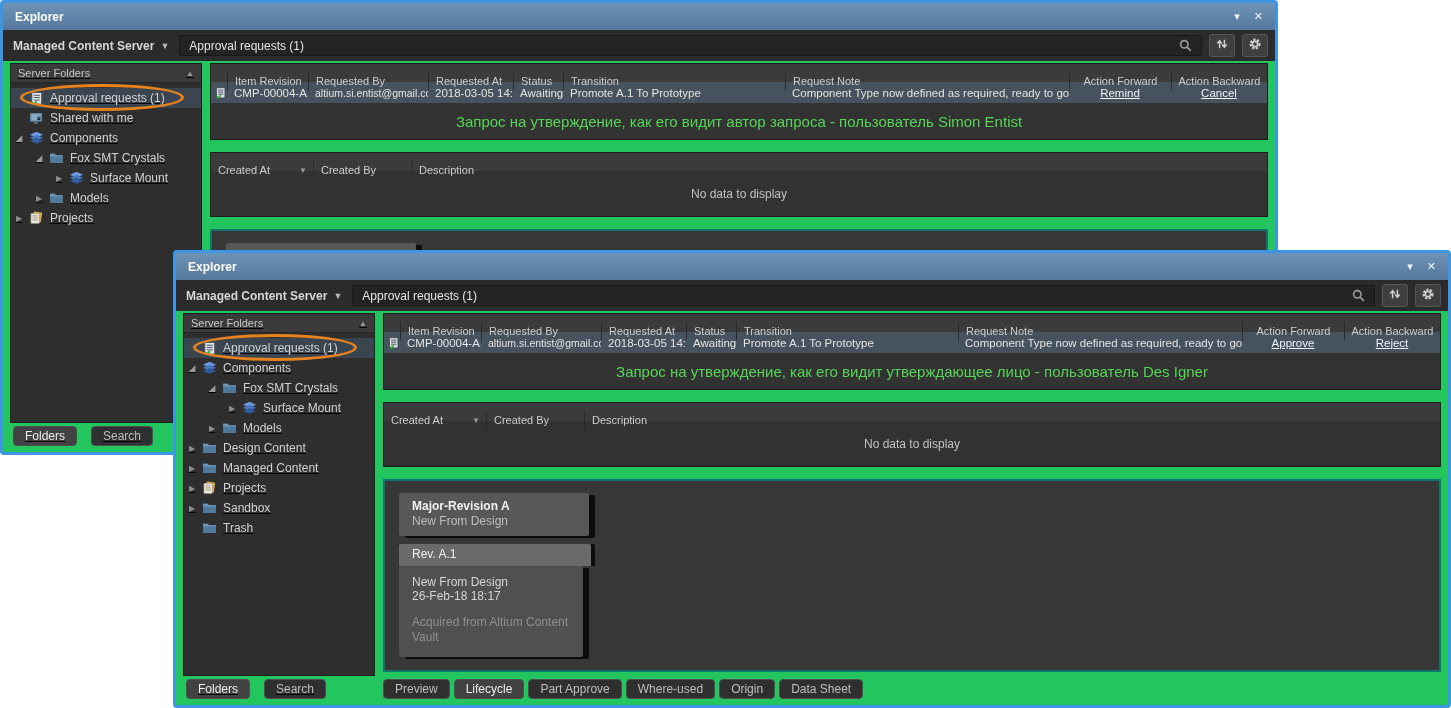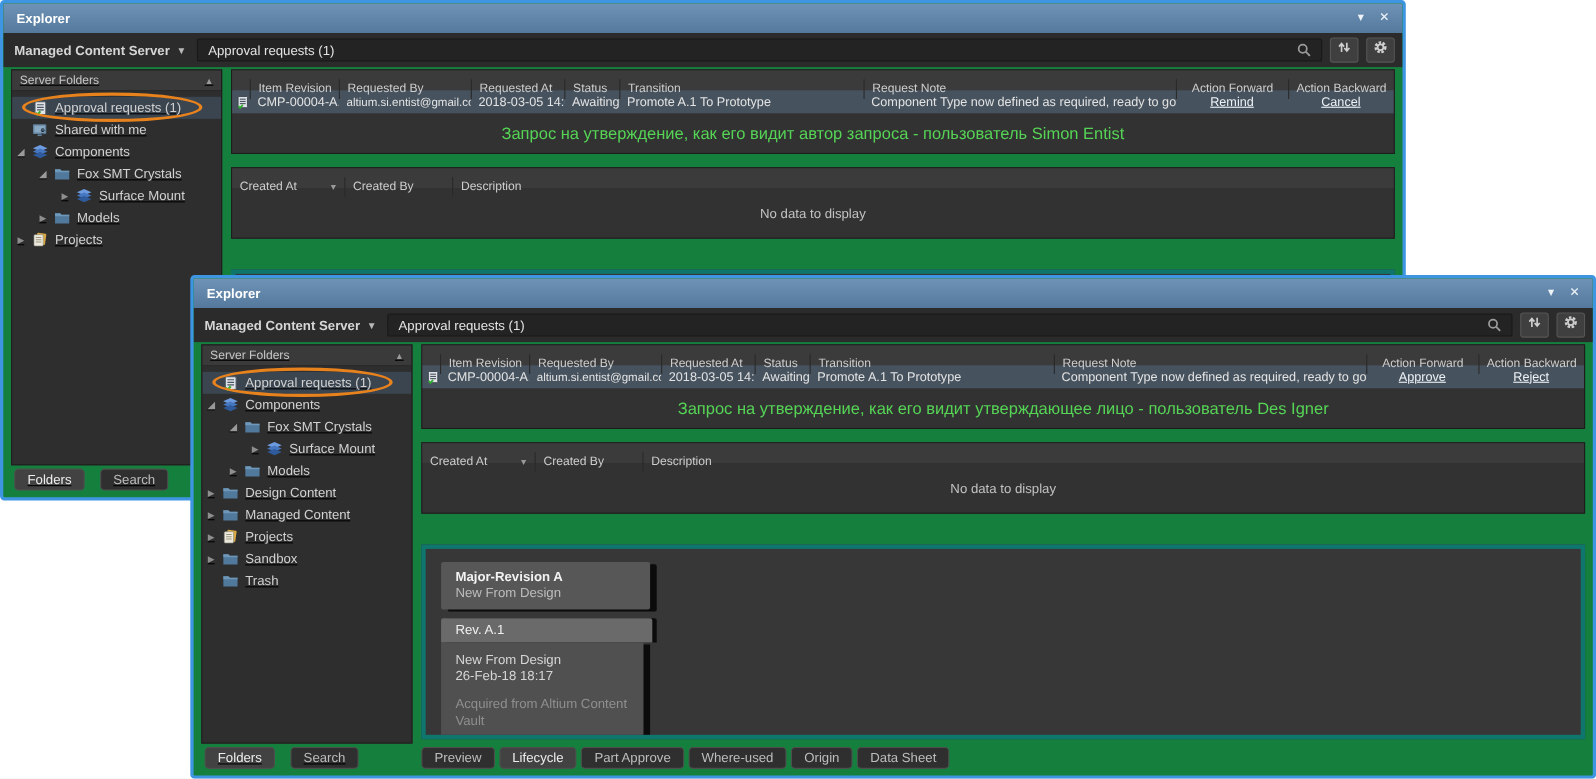--- a/index.html
+++ b/index.html
@@ -1,20 +1,20 @@
 <!DOCTYPE html>
 <html><head>
 <meta charset="utf-8">
 <style>
   * { box-sizing: border-box; margin: 0; padding: 0; }
   html,body { width:1451px; height:708px; background:#fff; font-family:"Liberation Sans", sans-serif; overflow:hidden; }
   .stage { position:relative; width:1451px; height:708px; }
 
   .window {
-    position:absolute; width:1278px; background:#15803d;
+    position:absolute; width:1278px; background:#22c55e;
     border:3px solid #3e96e3; border-radius:4px;
     display:flex; flex-direction:column; overflow:hidden;
   }
   #back-window { left:0; top:0; height:455px; z-index:1; }
   #front-window { left:173px; top:250px; height:458px; z-index:2; }
 
   .titlebar { height:27px; flex:none; background:linear-gradient(#6e93b6,#54799c);
     display:flex; align-items:center; padding:0 12px; }
   .titlebar .title { font-size:12px; font-weight:bold; color:#fff; flex:1; }
   .tb-ctl { color:#eef3f8; font-size:11px; margin-left:14px; cursor:default; line-height:1; }
@@ -71,21 +71,21 @@
   .link { color:#eef2f6; text-decoration:underline; cursor:pointer; }
   .note-area { height:36px; display:flex; align-items:center; justify-content:center; }
   .green-note { font-size:15px; color:#55d455; white-space:nowrap; }
 
   .h-at { width:102px; flex:none; } .h-by { width:98px; flex:none; } .h-desc { flex:1; }
   .sort-caret { margin-left:auto; margin-right:6px; font-size:8px; color:#9a9a9a; }
   .empty-area { height:45px; display:flex; align-items:center; justify-content:center; font-size:12px; color:#c2c2c2; }
 
   .m-gap { height:12px; flex:none; }
 
-  .lifecycle { flex:1; min-height:0; margin-top:16px; padding:12px 14px; background:#373737; border:4px solid #0f766e; overflow:hidden; }
+  .lifecycle { flex:1; min-height:0; margin-top:0; padding:12px 14px; background:#373737; border:2px solid #0f766e; overflow:hidden; }
   .lc-card { width:190px; background:#575757; border-radius:2px; box-shadow:6px 2px 0 #0b0b0b; padding:6px 13px 8px; }
   .lc-title { font-size:12px; font-weight:bold; color:#f2f2f2; }
   .lc-sub { font-size:12px; color:#bdbdbd; margin-top:1px; }
   .rev-head { margin-top:8px; width:192px; background:#6a6a6a; border-radius:2px 2px 0 0; box-shadow:4px 0 0 #0b0b0b;
     padding:3px 13px 5px; font-size:12px; color:#f0f0f0; }
   .rev-body { width:184px; background:#505050; border-radius:0 0 2px 2px; box-shadow:6px 2px 0 #0b0b0b;
     padding:9px 13px 12px; font-size:12px; color:#d6d6d6; }
   .rev-body .dim { margin-top:12px; color:#8f8f8f; width:160px; white-space:normal; line-height:1.25; }
 
   .doc-tabs { height:20px; flex:none; margin-top:7px; display:flex; gap:4px; }

